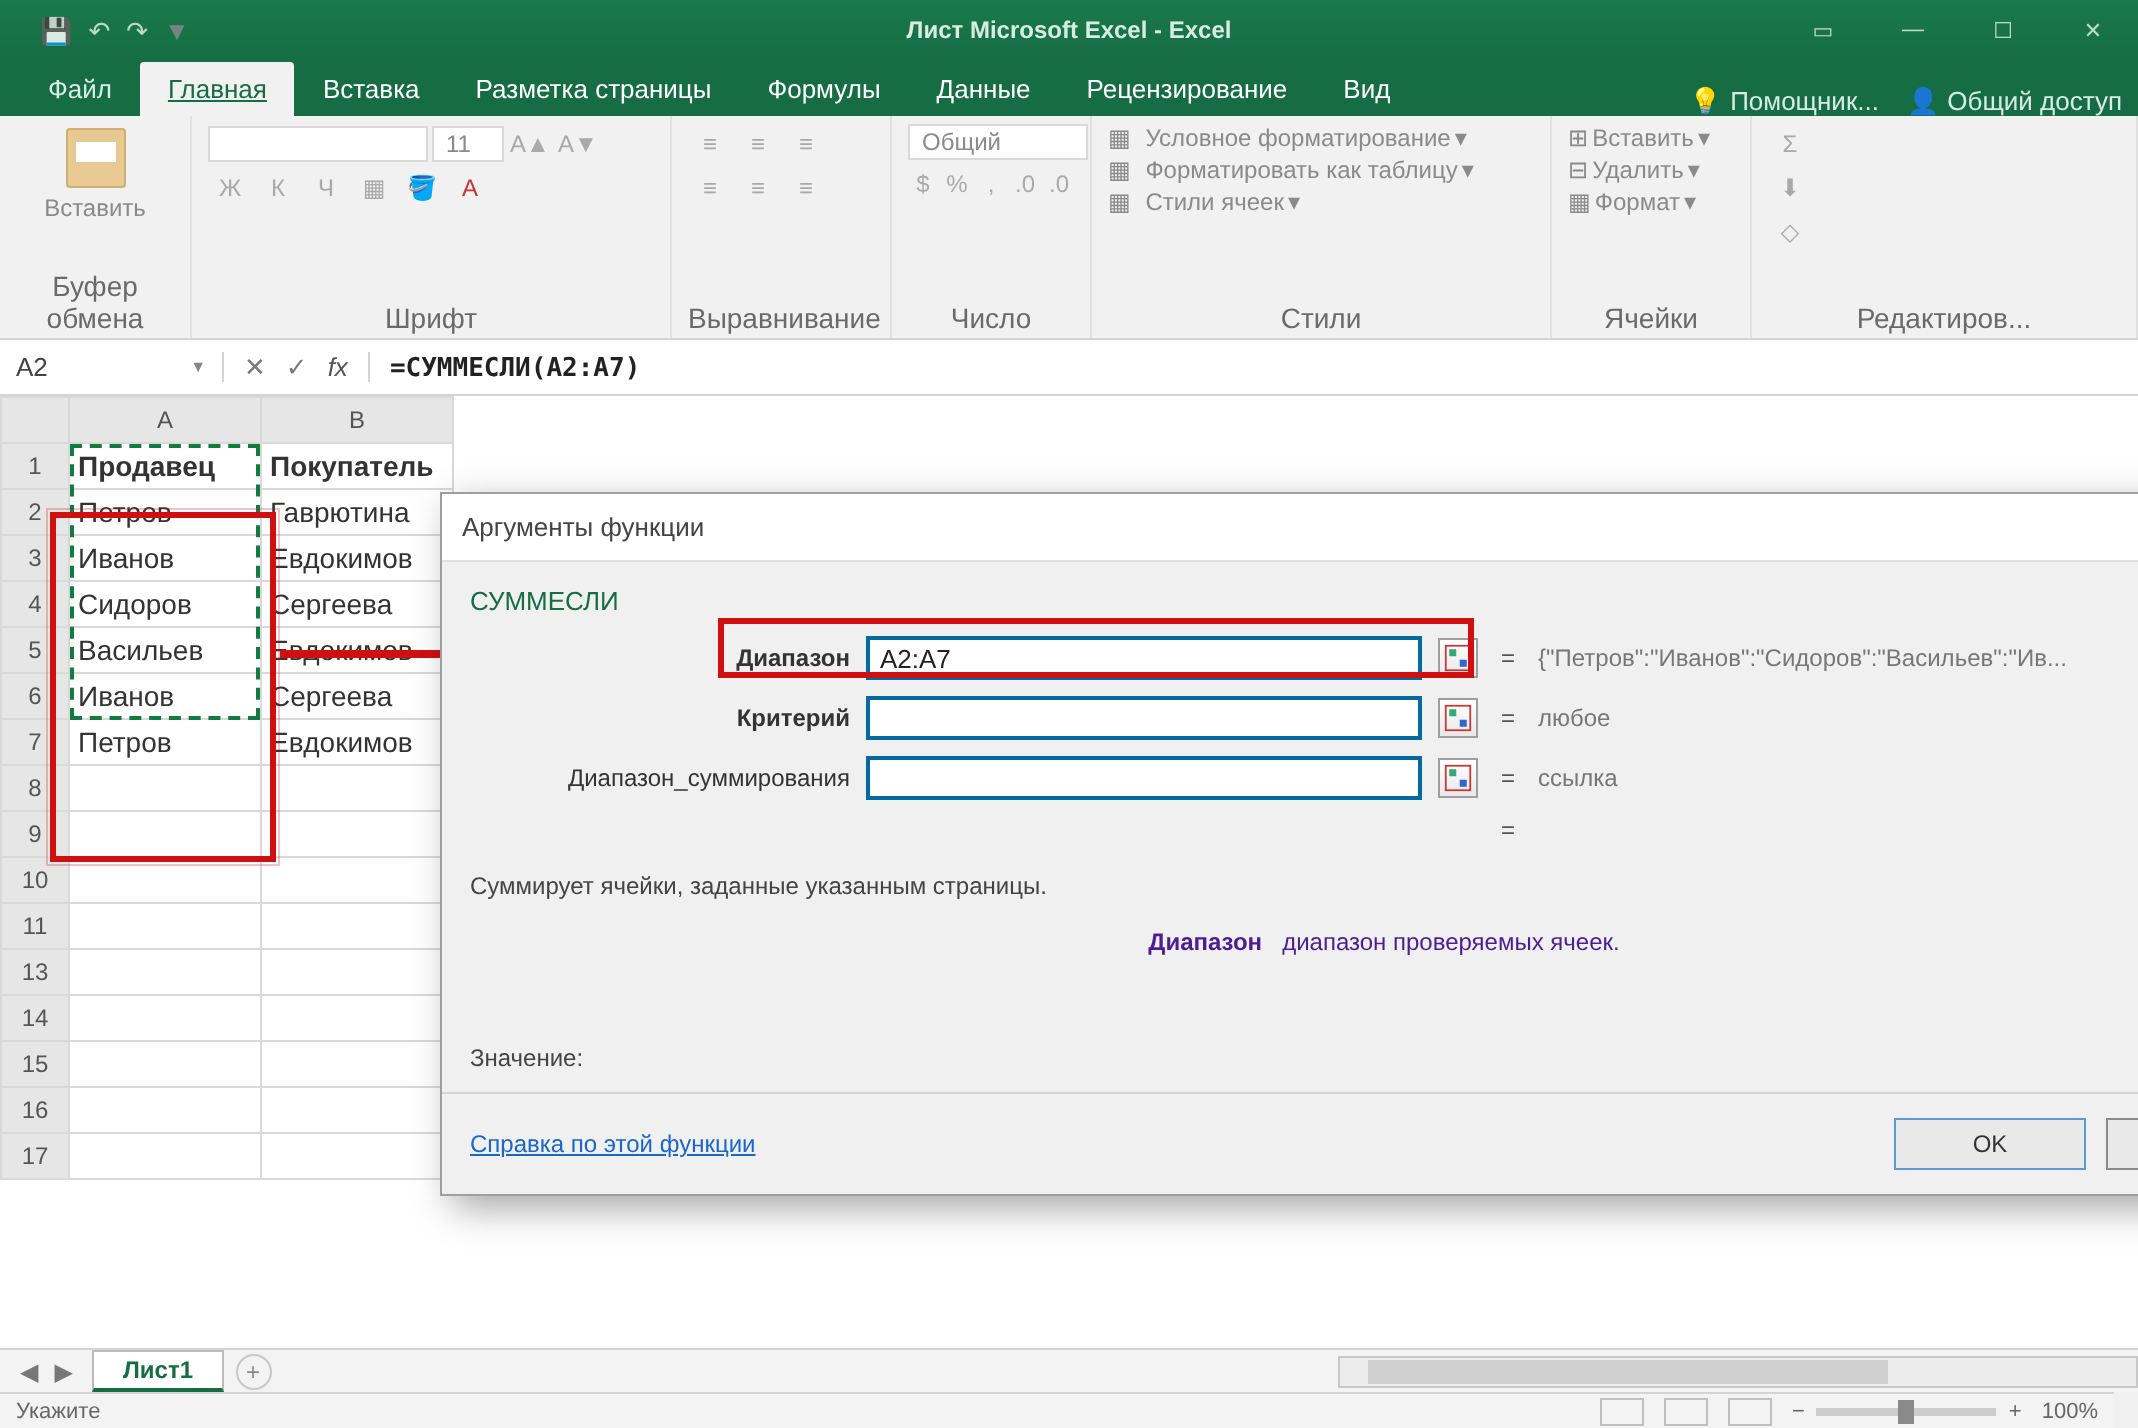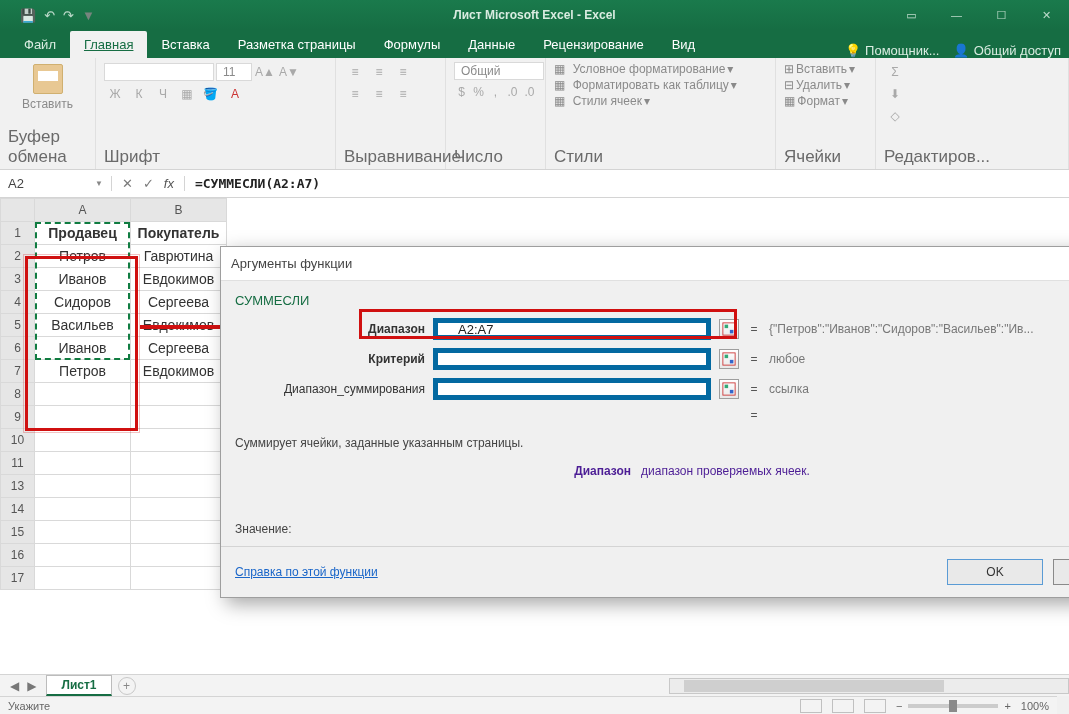--- a/index.html
+++ b/index.html
@@ -17,21 +17,21 @@
 .ribbontabs { height: 28px; background: #166d43; display: flex; align-items: flex-end; padding-left: 10px; }
 .ribbontabs .tab { padding: 6px 14px; font-size: 13px; color: #fff; cursor: pointer; border-top-left-radius: 2px; border-top-right-radius: 2px; }
 .ribbontabs .tab.file { background: transparent; color: #d9ece1; }
 .ribbontabs .tab.active { background: #f1f1f1; color: #166d43; text-decoration: underline; }
 .ribbontabs .right { margin-left: auto; display: flex; align-items: center; padding-right: 8px; gap: 14px; color: #d9ece1; font-size: 13px; }
 .ribbontabs .right .item { display: flex; align-items: center; gap: 4px; }
 
 
 .ribbon { height: 112px; background: #f1f1f1; border-bottom: 1px solid #d4d4d4; display: flex; font-size: 12px; color: #6a6a6a; }
 .ribbon .group { border-right: 1px solid #e0e0e0; padding: 4px 8px 2px 8px; display: flex; flex-direction: column; justify-content: space-between; }
-.ribbon .group .glabel { font-size: 17px; color: #6a6a6a; padding-top: 2px; }
+.ribbon .group .glabel { text-align: center; font-size: 14px; color: #6a6a6a; padding-top: 2px; }
 .ribbon .ctrls { display: flex; flex-direction: column; gap: 2px; flex: 1; }
 .ribbon .row { display: flex; align-items: center; gap: 2px; }
 .ribbon .ghost { color: #b8b8b8; }
 .ribbon .sel { border: 1px solid #d9d9d9; background: #fff; padding: 1px 6px; font-size: 12px; color: #8a8a8a; min-width: 90px; display: inline-block; }
 .ribbon .iconbtn { width: 22px; height: 20px; display: inline-flex; align-items: center; justify-content: center; color: #a9a9a9; }
 .ribbon .bigbtn { display: flex; flex-direction: column; align-items: center; gap: 3px; padding: 2px 4px; }
 .ribbon .bigbtn .ico { width: 30px; height: 30px; background: #e8c893; border: 1px solid #d0b070; border-radius: 2px; position: relative; }
 .ribbon .bigbtn .ico::after { content: ""; position: absolute; left: 4px; right: 4px; top: 6px; height: 10px; background: #fff; }
 .ribbon .txtlink { font-size: 12px; color: #8a8a8a; white-space: nowrap; }
 
@@ -39,21 +39,21 @@
 .fbar { height: 28px; background: #fff; border-bottom: 1px solid #d4d4d4; display: flex; align-items: center; font-size: 13px; }
 .fbar .namebox { width: 112px; border-right: 1px solid #d4d4d4; padding: 0 8px; display: flex; align-items: center; justify-content: space-between; color: #444; }
 .fbar .fbtns { display: flex; align-items: center; gap: 10px; padding: 0 10px; border-right: 1px solid #d4d4d4; color: #7a7a7a; }
 .fbar .fx { font-style: italic; color: #555; }
 .fbar .formula { padding: 0 10px; color: #222; }
 .fbar .formula b { font-family: Consolas, monospace; }
 
 
 .gridwrap { position: absolute; top: 198px; left: 0; right: 0; bottom: 36px; background: #fff; }
 .grid { border-collapse: collapse; font-size: 14px; color: #333; }
-.grid th, .grid td { border: 1px solid #d9d9d9; height: 23px; text-align: center; }
+.grid th, .grid td { border: 1px solid #d9d9d9; height: 23px; }
 .grid .colh { background: #e6e6e6; text-align: center; font-weight: normal; color: #555; font-size: 12px; }
 .grid .rowh { background: #e6e6e6; text-align: center; font-weight: normal; color: #555; font-size: 12px; width: 34px; }
 .grid .colA { width: 96px; }
 .grid .colB { width: 96px; }
 .grid td.cell { padding: 0 4px; }
 .grid td.bold { font-weight: bold; }
 
 
 .marquee { position: absolute; border: 2px dashed #107c41; pointer-events: none; }
 .redbox { position: absolute; border: 3px solid #d01010; pointer-events: none; }
@@ -66,21 +66,21 @@
 
 
 .dialog { position: absolute; width: 944px; background: #f0f0f0; border: 1px solid #9e9e9e; box-shadow: 6px 6px 18px rgba(0,0,0,.35); font-size: 12px; color: #333; }
 .dialog .dtitle { height: 34px; display: flex; align-items: center; padding: 0 10px; justify-content: space-between; background: #fff; border-bottom: 1px solid #e0e0e0; }
 .dialog .dtitle .t { font-size: 13px; color: #444; }
 .dialog .dtitle .ctl { display: flex; gap: 18px; font-size: 14px; color: #555; }
 .dialog .dbody { padding: 12px 14px 10px 14px; }
 .dialog .fname { color: #166d43; font-size: 13px; margin-bottom: 10px; display: block; }
 .dialog .argrow { display: flex; align-items: center; margin-bottom: 8px; gap: 8px; }
 .dialog .argrow .lbl { width: 190px; text-align: right; color: #333; }
-.dialog .argrow .inp { width: 278px; height: 22px; border: 5px solid #0369a1; background: #fff; padding: 0 20px; font-size: 13px; color: #222; }
+.dialog .argrow .inp { width: 278px; height: 22px; border: 2px solid #0369a1; background: #fff; padding: 0 5px; font-size: 13px; color: #222; }
 .dialog .argrow .pick { width: 20px; height: 20px; border: 1px solid #9e9e9e; background: linear-gradient(#fff,#e8e8e8); display: inline-flex; align-items: center; justify-content: center; }
 .dialog .argrow .pick svg { width: 14px; height: 14px; }
 .dialog .argrow .eq { width: 14px; text-align: center; color: #555; }
 .dialog .argrow .rhs { color: #777; font-size: 12px; max-width: 290px; white-space: nowrap; overflow: hidden; text-overflow: ellipsis; }
 .dialog .desc { margin-top: 14px; color: #444; }
 .dialog .desc2 { margin-top: 14px; text-align: center; color: #4c1d95; }
 .dialog .desc2 b { margin-right: 10px; }
 .dialog .valrow { margin-top: 44px; color: #444; }
 .dialog .dfoot { border-top: 1px solid #d4d4d4; padding: 12px 14px; display: flex; align-items: center; }
 .dialog .dfoot .help { color: #1a66c9; text-decoration: underline; cursor: pointer; }

